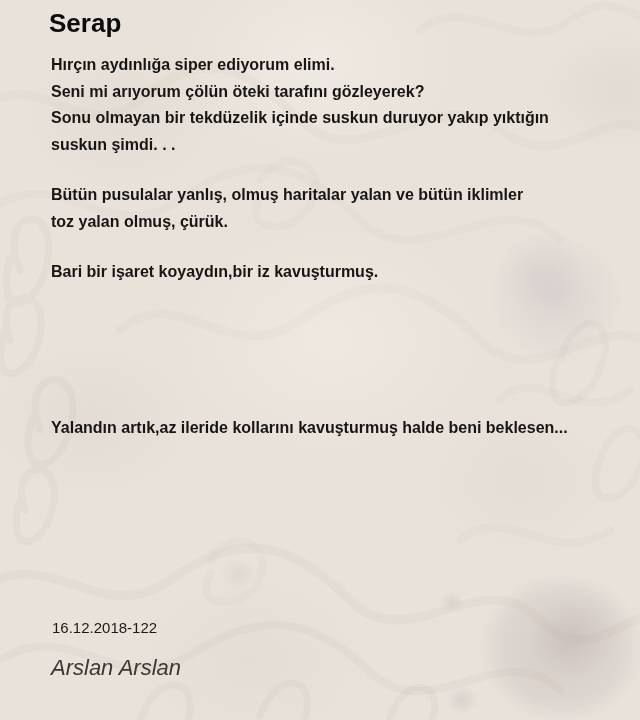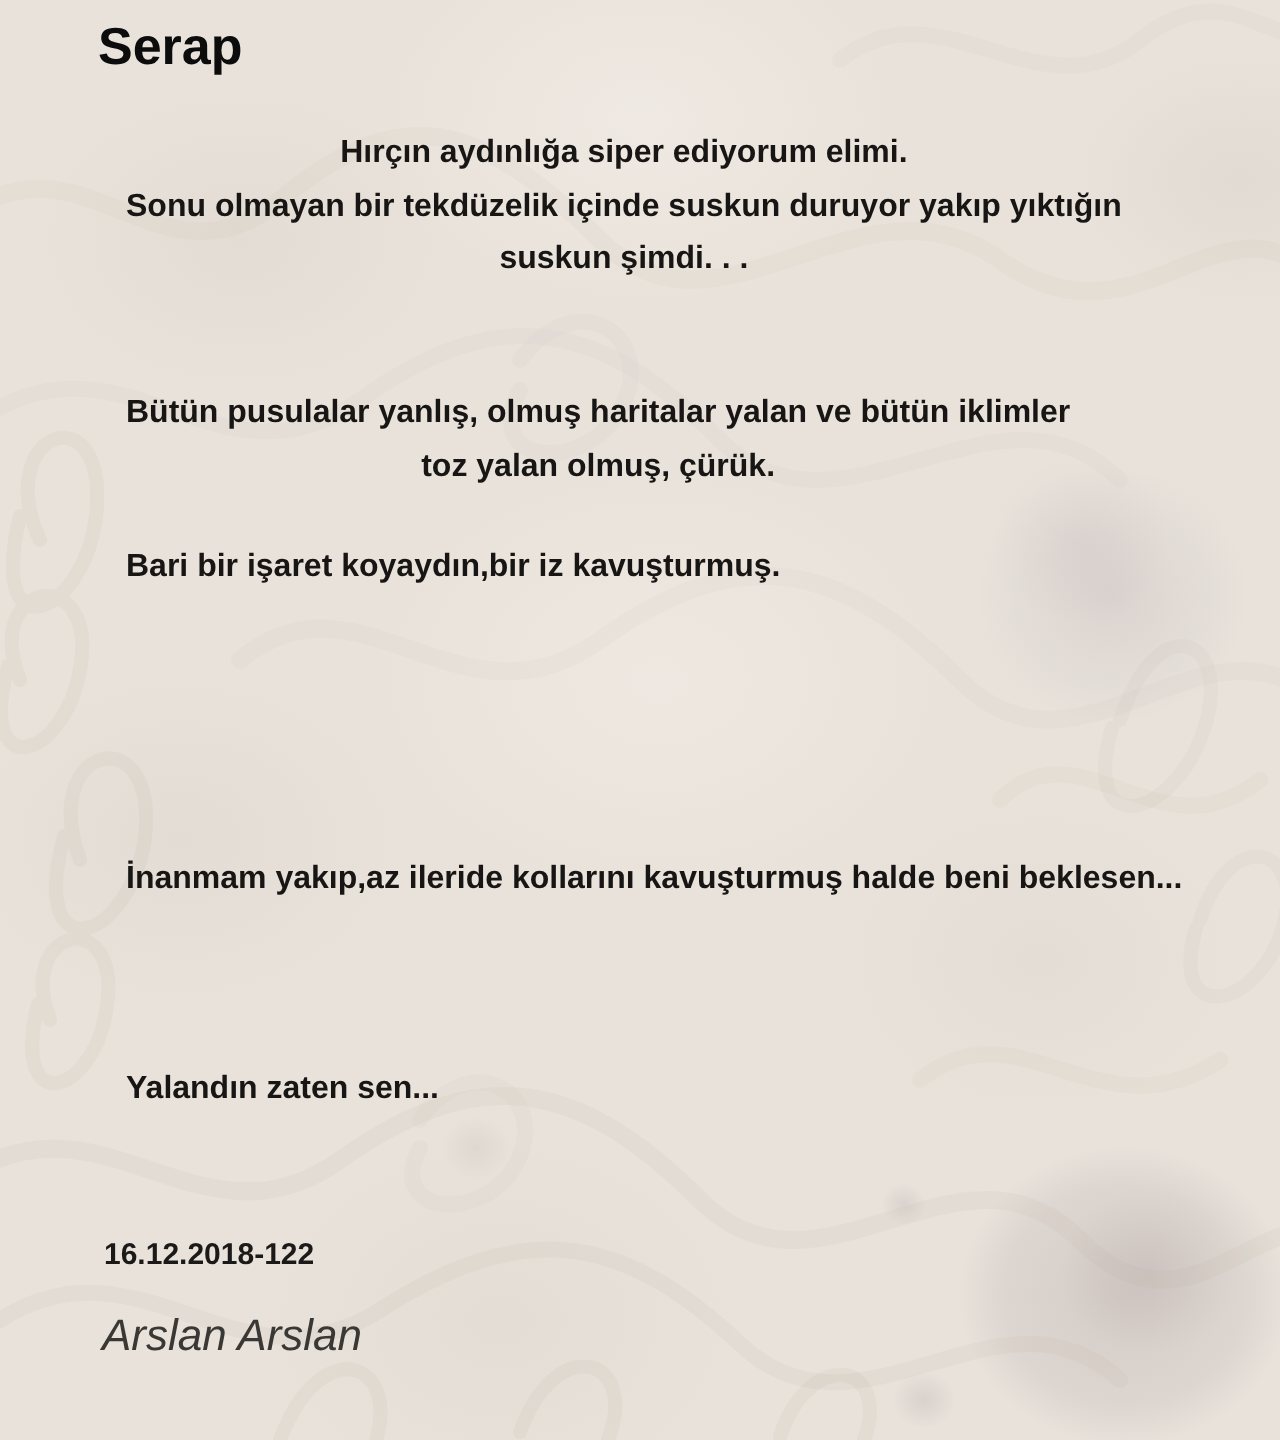--- a/index.html
+++ b/index.html
@@ -45,40 +45,39 @@
     margin: 0;
     font-size: 26px;
     line-height: 34px;
     font-weight: bold;
     color: #0c0c0c;
     white-space: nowrap;
   }
   .stanza {
     position: absolute;
     left: 51px;
-    margin: 12px;
+    margin: 0;
     font-size: 16px;
     line-height: 26.5px;
     font-weight: bold;
     color: #181614;
     white-space: nowrap;
-    text-align: center;
   }
   .s1 { top: 52px; }
   .s2 { top: 182px; }
   .s3 { top: 259px; }
   .s4 { top: 415px; }
   .s5 { top: 468px; }
   .s6 { top: 520px; }
   .date {
     position: absolute;
     left: 52px; top: 618px;
     font-size: 15px;
     line-height: 20px;
-    font-weight: bold;
+    font-weight: normal;
     color: #1c1a18;
     white-space: nowrap;
   }
   .author {
     position: absolute;
     left: 51px; top: 653px;
     font-size: 22px;
     line-height: 30px;
     font-style: italic;
     font-weight: normal;
@@ -114,40 +113,38 @@
       <path d="M460,540 C510,500 550,570 610,530" stroke-opacity="0.07" stroke-width="8"></path>
     </g>
   </svg>
 
   <div class="content">
 
     <h1 class="title">Serap</h1>
 
     <div class="stanza s1">
       <div>Hırçın aydınlığa siper ediyorum elimi.</div>
+      <div>Seni mi arıyorum çölün öteki tarafını gözleyerek?</div>
       <div>Sonu olmayan bir tekdüzelik içinde suskun duruyor yakıp yıktığın</div>
       <div>suskun şimdi. . .</div>
     </div>
 
     <div class="stanza s2">
       <div>Bütün pusulalar yanlış, olmuş haritalar yalan ve bütün iklimler</div>
       <div>toz yalan olmuş, çürük.</div>
     </div>
 
     <div class="stanza s3">
       <div>Bari bir işaret koyaydın,bir iz kavuşturmuş.</div>
     </div>
 
     <div class="stanza s4">
-      <div>İnanmam yakıp,az ileride kollarını kavuşturmuş halde beni beklesen...</div>
+      <div>Yalandın artık,az ileride kollarını kavuşturmuş halde beni beklesen...</div>
     </div>
 
 
-    <div class="stanza s6">
-      <div>Yalandın zaten sen...</div>
-    </div>
 
     <div class="date">16.12.2018-122</div>
 
     <div class="author">Arslan Arslan</div>
 
   </div>
 </div>
 
 </body></html>

